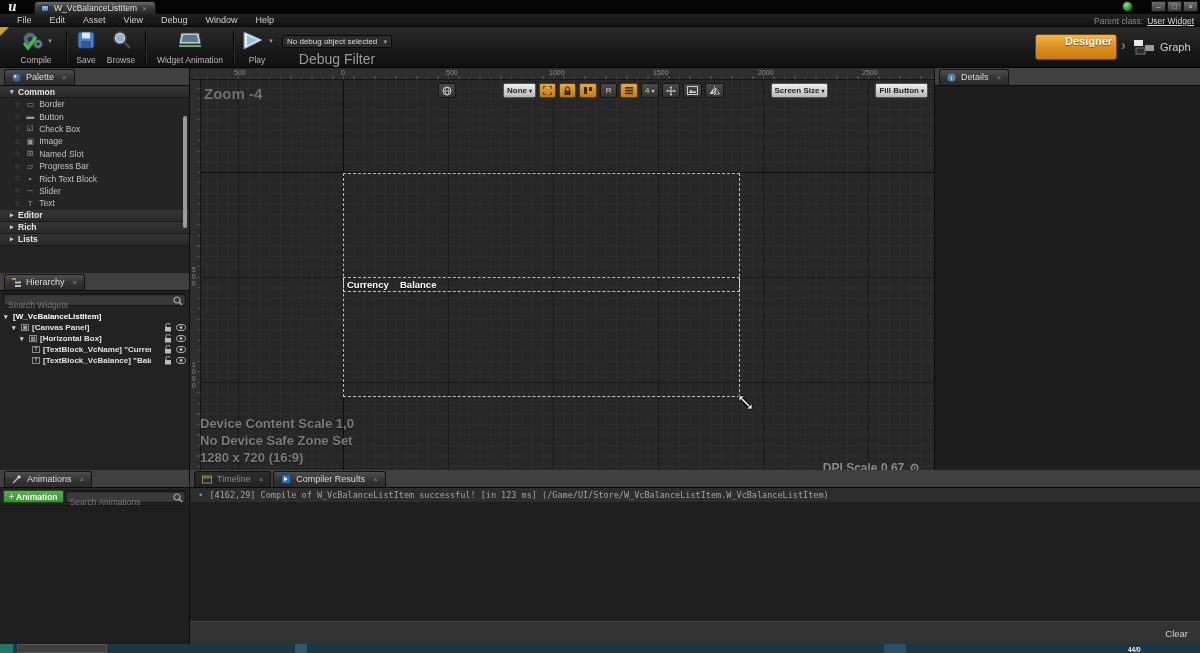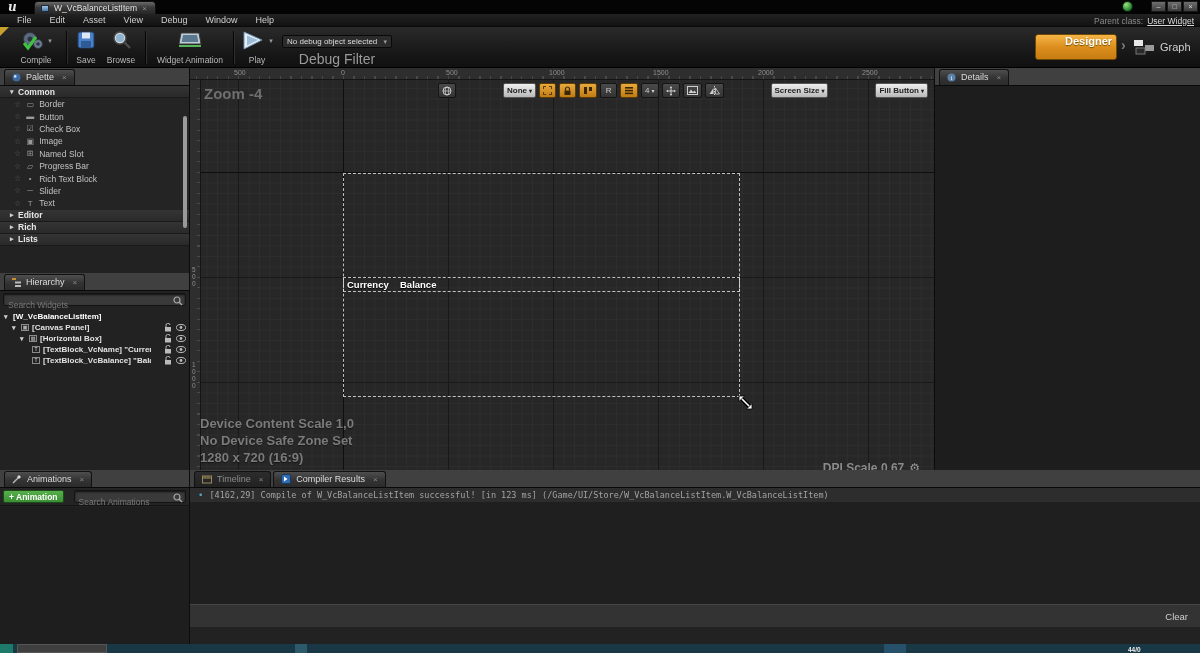--- a/index.html
+++ b/index.html
@@ -108,29 +108,29 @@
     background:linear-gradient(#4a4a4a,#333); border:1px solid #141414; color:#cfcfcf; font-size:8px; padding:0 3px; }
   .vbtn.light { background:linear-gradient(#efefef,#b9b9b9); color:#222; font-weight:bold; border-color:#555;margin-left:44px; }
   .vbtn.orange { background:linear-gradient(#e8a83c,#c07c14); border-color:#5e3c05; color:#3a2600; }
   .vbtn .caret { font-size:6px; }
   .dashed-sq { width:9px; height:9px; border:1px dashed #5e3c05; border-radius:1px; }
 
   
   .details-body { position:absolute; left:0; top:18px; right:0; bottom:0; background:#1d1d1d; }
 
   
-  .anim-toolbar { height:18px; display:flex; align-items:center; gap:10px; padding:0 3px; background:#242424; border-bottom:1px solid #141414; }
+  .anim-toolbar { height:18px; display:flex; align-items:center; gap:1px; padding:0 3px; background:#242424; border-bottom:1px solid #141414; }
   .anim-add { height:13px; background:linear-gradient(#55b04a,#3a8f33); border:1px solid #1d4a18; border-radius:2px; color:#fff; font-size:8.5px; font-weight:bold; display:flex; align-items:center; padding:0 5px; white-space:nowrap; }
   .anim-body { position:absolute; left:0; top:37px; right:0; bottom:0; background:#1e1e1e; }
 
   
   .out-body { position:absolute; left:0; top:18px; right:0; bottom:23px; background:#1f1f1f; font-family:"DejaVu Sans Mono", monospace; }
   .log-row { height:14px; background:#2d2d2d; display:flex; align-items:center; gap:6px; padding-left:8px; font-size:8.5px; color:#a3a3a3; white-space:nowrap; }
   .log-bullet { color:#53a6c6; font-size:9px; }
-  .out-footer { position:absolute; left:0; bottom:17px; right:0; height:23px; background:#333; border-top:1px solid #454545; display:flex; align-items:center; justify-content:flex-end; padding-right:12px; }
+  .out-footer { position:absolute; left:0; bottom:0; right:0; height:23px; background:#333; border-top:1px solid #454545; display:flex; align-items:center; justify-content:flex-end; padding-right:12px; }
   .clear-btn { font-size:9.5px; color:#cfcfcf; }
 
   
   .taskbar { left:0; top:644px; width:1200px; height:9px; background:#173844; }
   .tb-start { position:absolute; left:0; top:0; width:13px; height:9px; background:#1d7a6a; }
   .tb-app { position:absolute; left:17px; top:0; width:90px; height:9px; background:#3f3f3f; border:1px solid #555; }
   .tb-sq2 { position:absolute; left:295px; top:0; width:12px; height:9px; background:#2c5a6b; }
   .tb-sq3 { position:absolute; left:884px; top:0; width:22px; height:9px; background:#27506b; }
   .tb-txt { position:absolute; left:1128px; top:2px; font-size:6.5px; color:#eee; font-weight:bold; }
 

